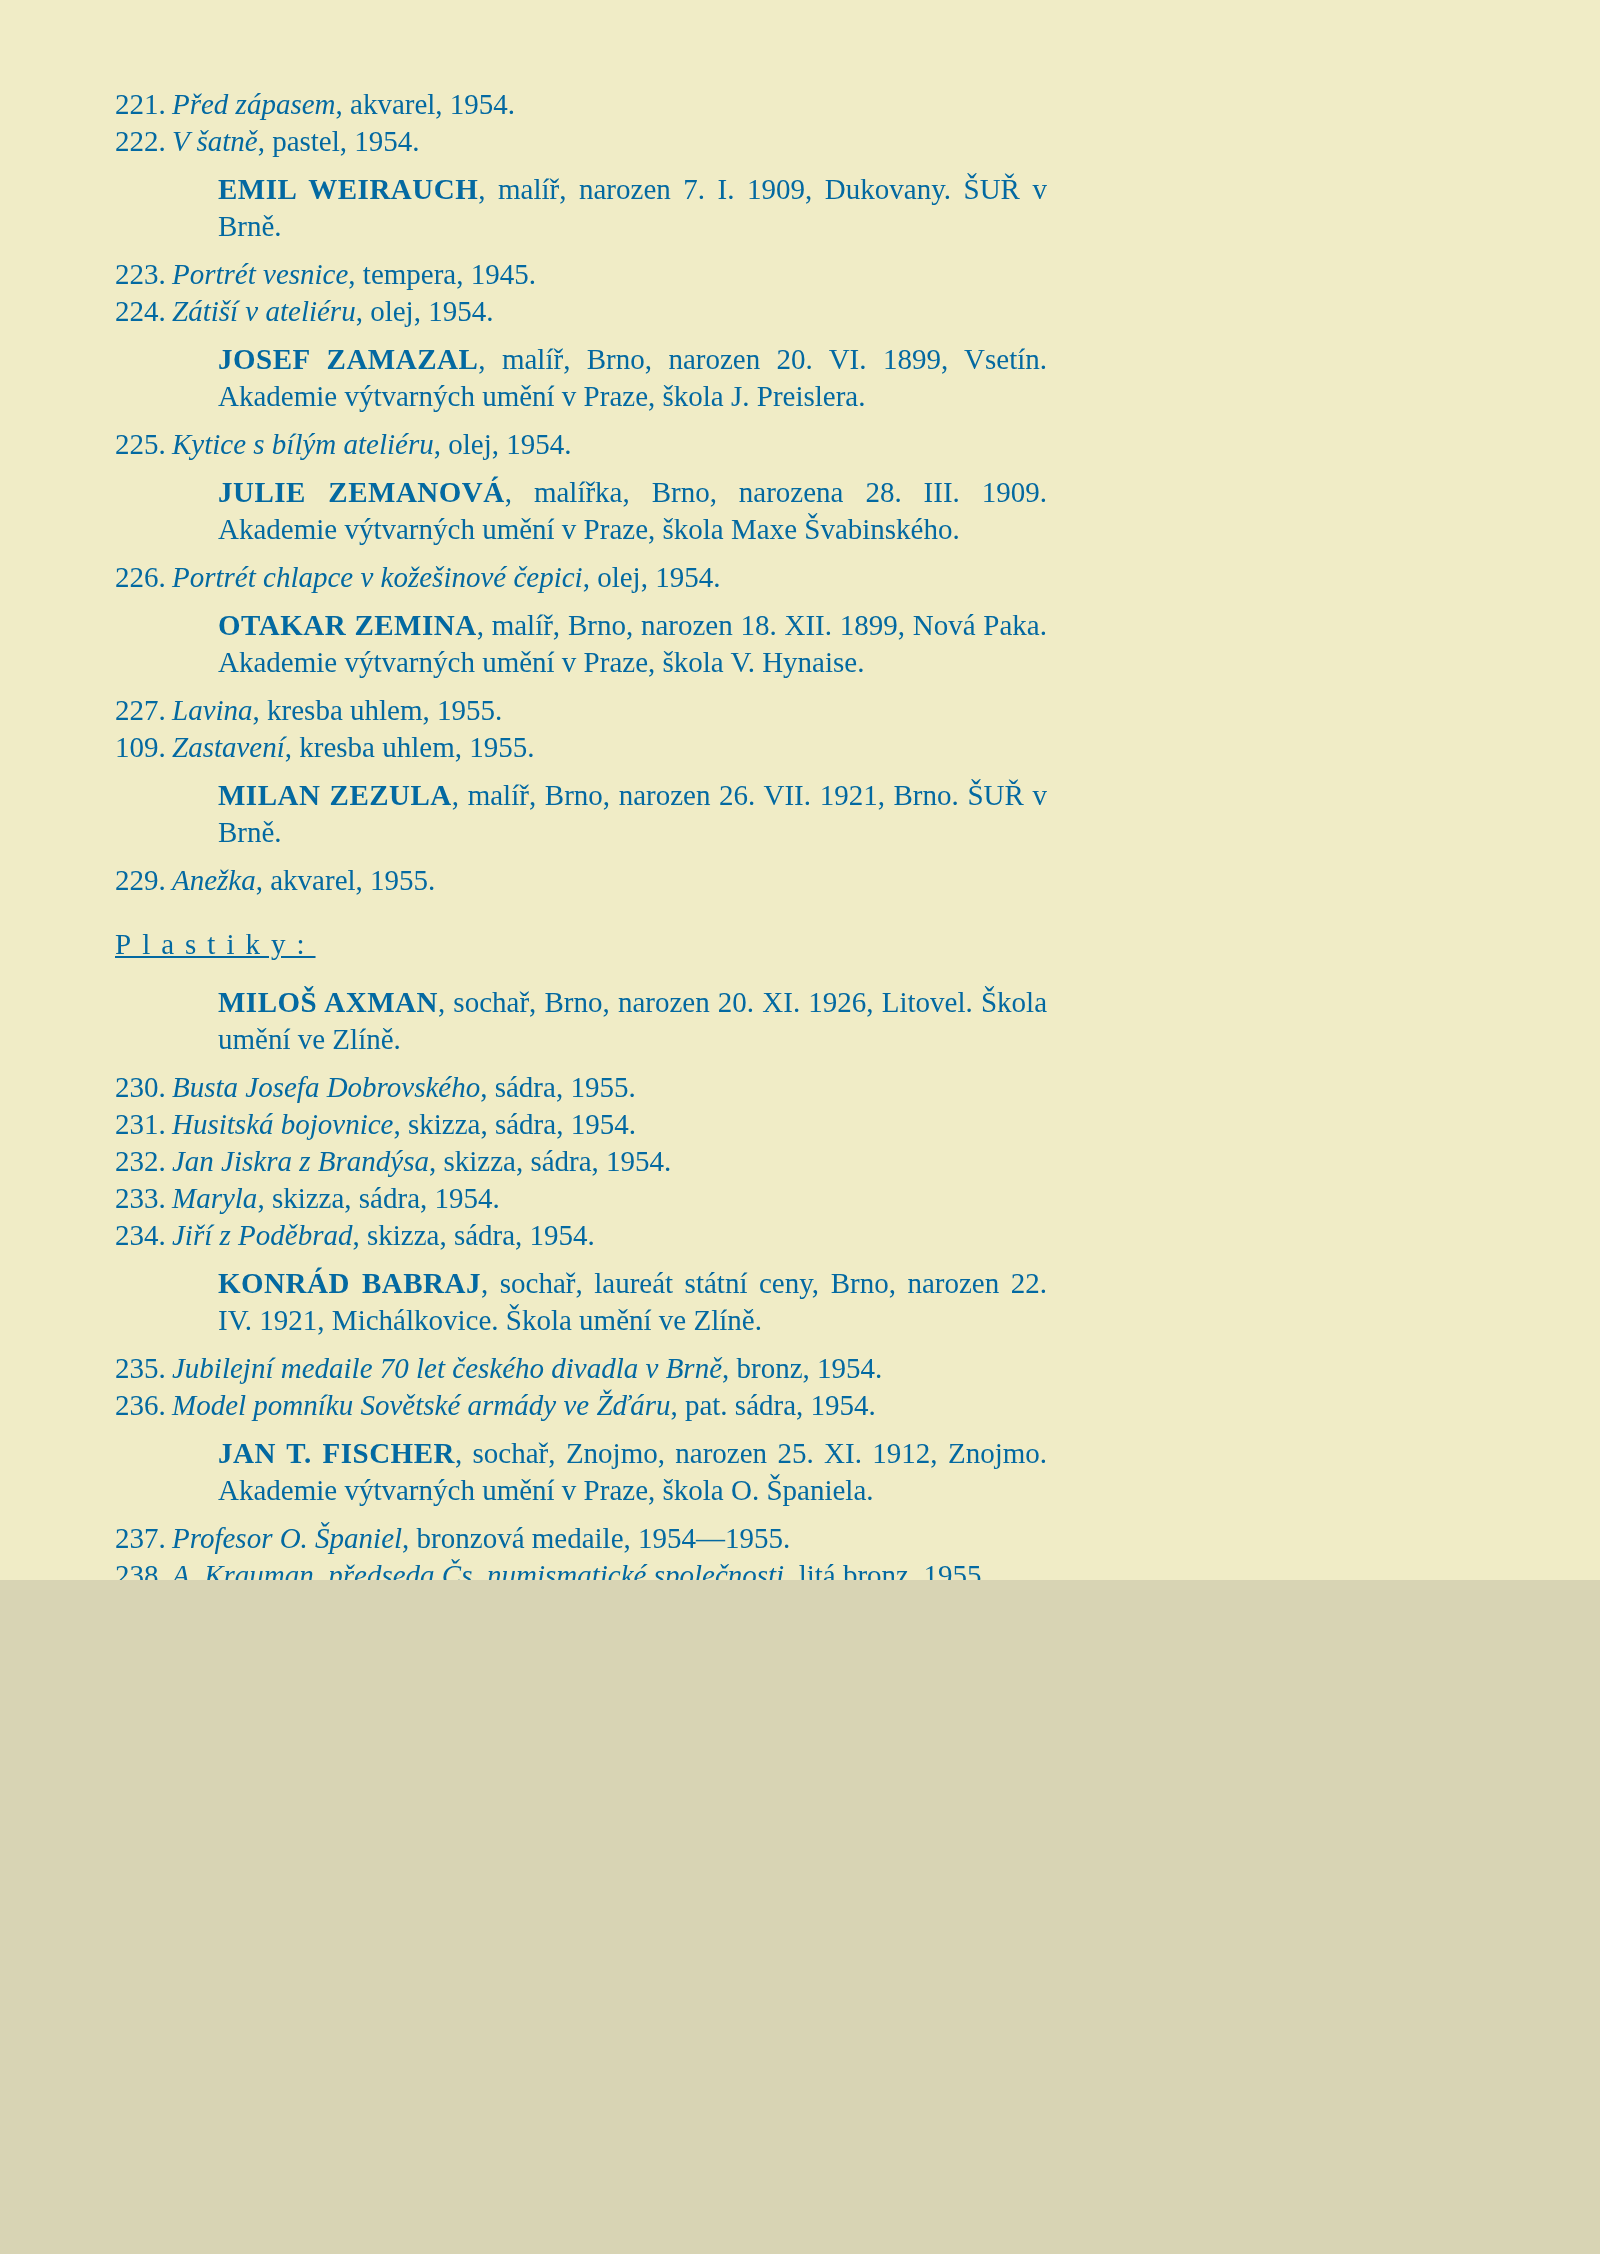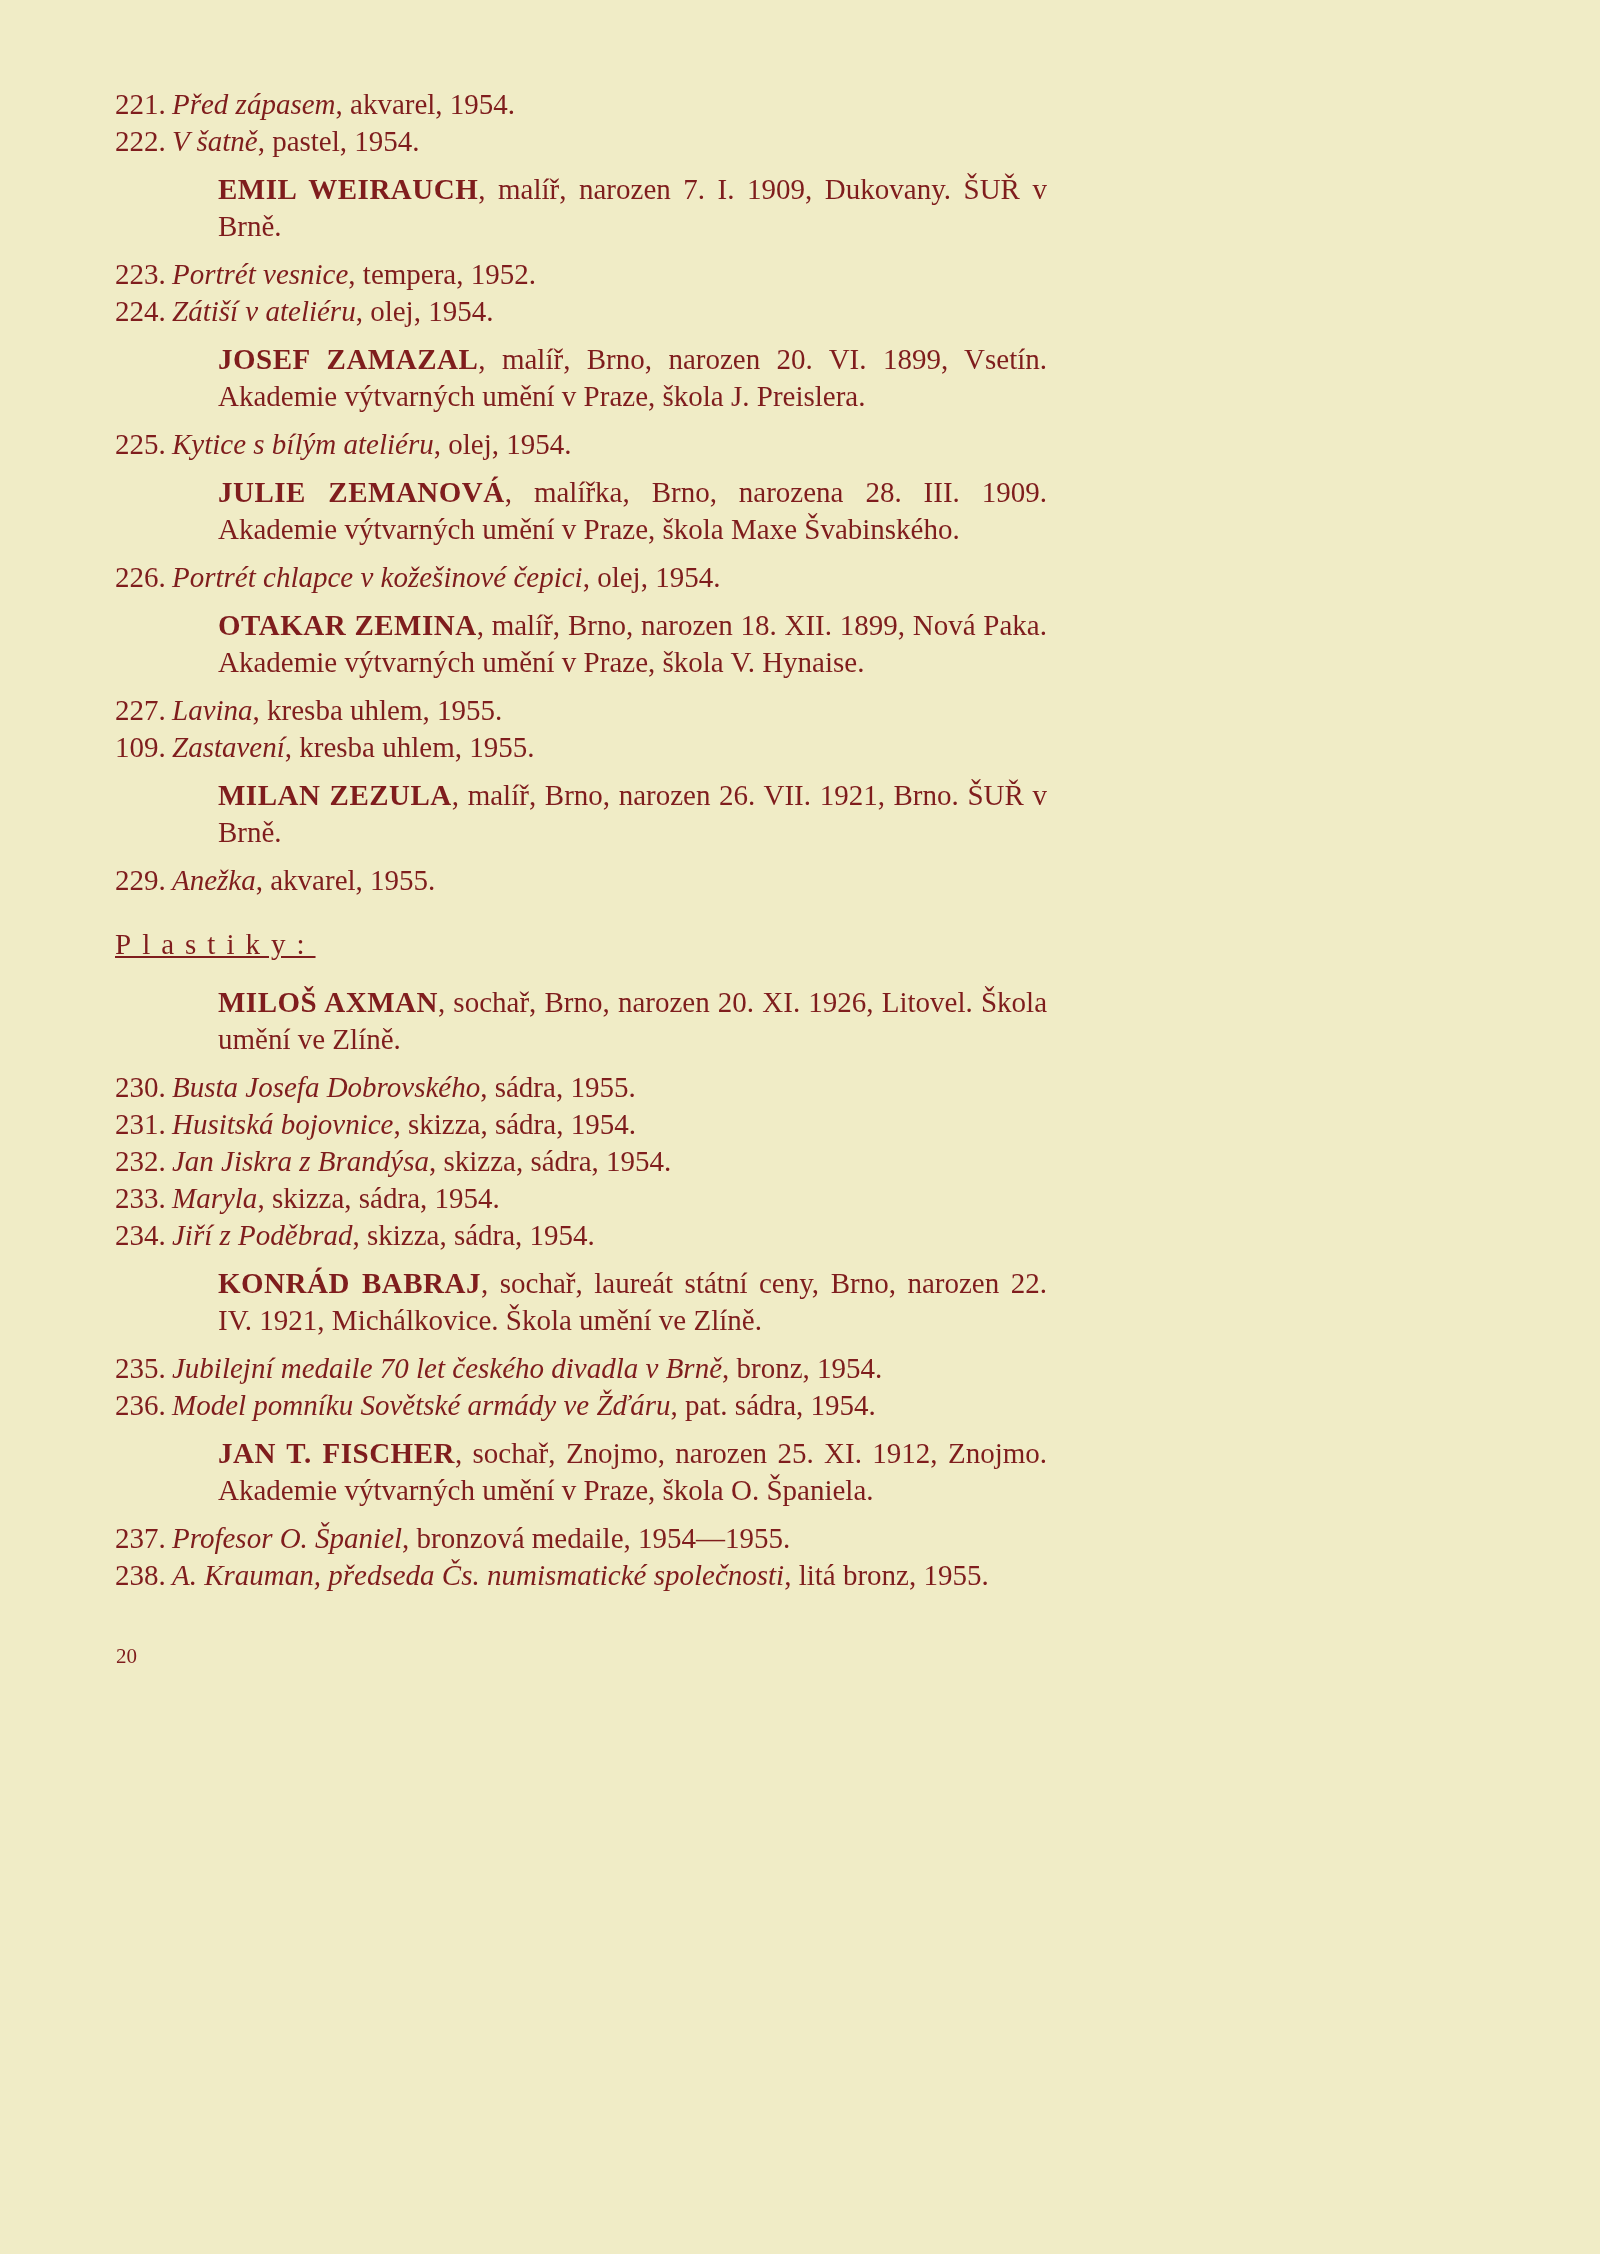--- a/index.html
+++ b/index.html
@@ -1,22 +1,22 @@
 <!DOCTYPE html>
 <html><head>
 <meta charset="utf-8">
 <style>
   * { margin: 0; padding: 0; box-sizing: border-box; }
   html, body { background: #d8d4b4; }
   .page {
     position: relative;
     width: 1600px;
-    height: 2254px;
+    height: 1580px;
     background: #f0ecc6;
-    color: #7f1d1d;
+    color: #0369a1;
     font-family: "Liberation Serif", "DejaVu Serif", serif;
     font-size: 29px;
     line-height: 37px;
     overflow: hidden;
   }
   .content {
     position: absolute;
     left: 115px;
     top: 86px;
     width: 932px;
@@ -48,21 +48,21 @@
 
 <div class="page">
   <div class="content">
 
     <p class="entry"><span class="num">221.</span><span class="title">Před zápasem</span><span class="details">, akvarel, 1954.</span></p>
 
     <p class="entry"><span class="num">222.</span><span class="title">V šatně</span><span class="details">, pastel, 1954.</span></p>
 
     <p class="artist"><span class="artist-name">EMIL WEIRAUCH</span><span class="artist-details">, malíř, narozen 7. I. 1909, Dukovany. ŠUŘ v Brně.</span></p>
 
-    <p class="entry"><span class="num">223.</span><span class="title">Portrét vesnice</span><span class="details">, tempera, 1952.</span></p>
+    <p class="entry"><span class="num">223.</span><span class="title">Portrét vesnice</span><span class="details">, tempera, 1945.</span></p>
 
     <p class="entry"><span class="num">224.</span><span class="title">Zátiší v ateliéru</span><span class="details">, olej, 1954.</span></p>
 
     <p class="artist"><span class="artist-name">JOSEF ZAMAZAL</span><span class="artist-details">, malíř, Brno, narozen 20. VI. 1899, Vsetín. Akademie výtvarných umění v Praze, škola J. Preislera.</span></p>
 
     <p class="entry"><span class="num">225.</span><span class="title">Kytice s bílým ateliéru</span><span class="details">, olej, 1954.</span></p>
 
     <p class="artist"><span class="artist-name">JULIE ZEMANOVÁ</span><span class="artist-details">, malířka, Brno, narozena 28. III. 1909. Akademie výtvarných umění v Praze, škola Maxe Švabinského.</span></p>
 
     <p class="entry"><span class="num">226.</span><span class="title">Portrét chlapce v kožešinové čepici</span><span class="details">, olej, 1954.</span></p>

